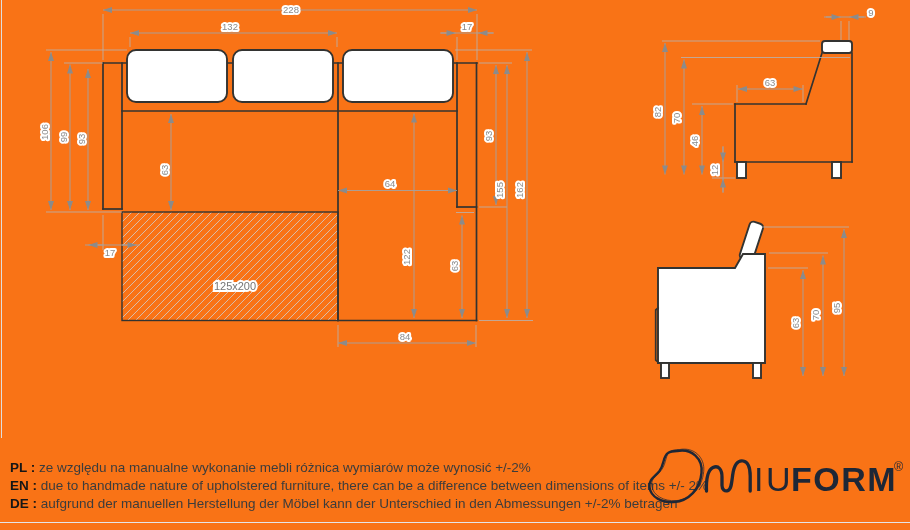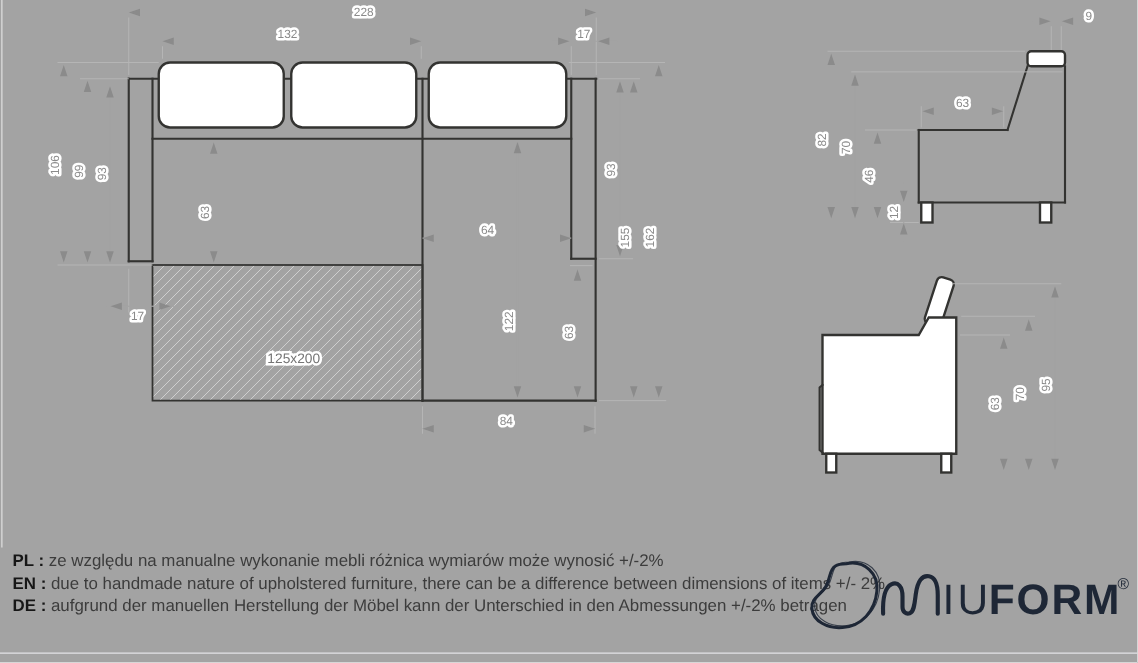--- a/index.html
+++ b/index.html
@@ -1,31 +1,31 @@
 <!DOCTYPE html>
 <html><head>
 <meta charset="utf-8">
 <style>
   html,body{margin:0;padding:0;background:#fff;}
-  .canvas{position:relative;width:910px;height:530px;background:#a3a3a3;overflow:hidden;
+  .canvas{position:relative;width:910px;height:530px;background:#f97316;overflow:hidden;
           font-family:"Liberation Sans",sans-serif;}
   .border-left{position:absolute;left:1px;top:0;width:1px;height:438px;background:#dedede;}
   .rule-bottom{position:absolute;left:0;top:522px;width:910px;height:1px;background:#e4e4e7;}
   .drawing{position:absolute;left:0;top:0;}
   
   .dim{font-family:"Liberation Sans",sans-serif;font-size:9.5px;fill:#8b8b8b;
        paint-order:stroke;stroke:#ffffff;stroke-width:4px;stroke-linejoin:round;text-anchor:middle;}
   .bed-label{font-family:"Liberation Sans",sans-serif;font-size:11px;fill:#757575;text-anchor:middle;
        paint-order:stroke;stroke:#ffffff;stroke-width:4px;}
   .outline{stroke:#333331;stroke-width:1.7;fill:none;stroke-linecap:square;}
   .outline-fill{stroke:#333331;stroke-width:1.9;fill:#ffffff;}
   .dimline{stroke:#a3a3a3;stroke-width:0.9;fill:none;}
   .extline{stroke:#b5b5b5;stroke-width:0.8;fill:none;}
   
-  .disclaimer{position:absolute;left:10px;top:440px;font-size:13.5px;color:#3c3c3c;line-height:18px;white-space:nowrap;}
+  .disclaimer{position:absolute;left:10px;top:459px;font-size:13.5px;color:#3c3c3c;line-height:18px;white-space:nowrap;}
   .disclaimer .lang{font-weight:bold;color:#161616;}
   
   .logo-svg{position:absolute;left:640px;top:446px;}
   .lt{font-family:"Liberation Sans",sans-serif;font-size:34px;font-weight:400;letter-spacing:2.5px;fill:#1e2736;}
   .ltb{font-family:"Liberation Sans",sans-serif;font-size:34px;font-weight:700;letter-spacing:1.5px;fill:#1e2736;}
   .lr{font-family:"Liberation Sans",sans-serif;font-size:12.5px;fill:#1e2736;}
 </style>
 </head>
 <body>
 

